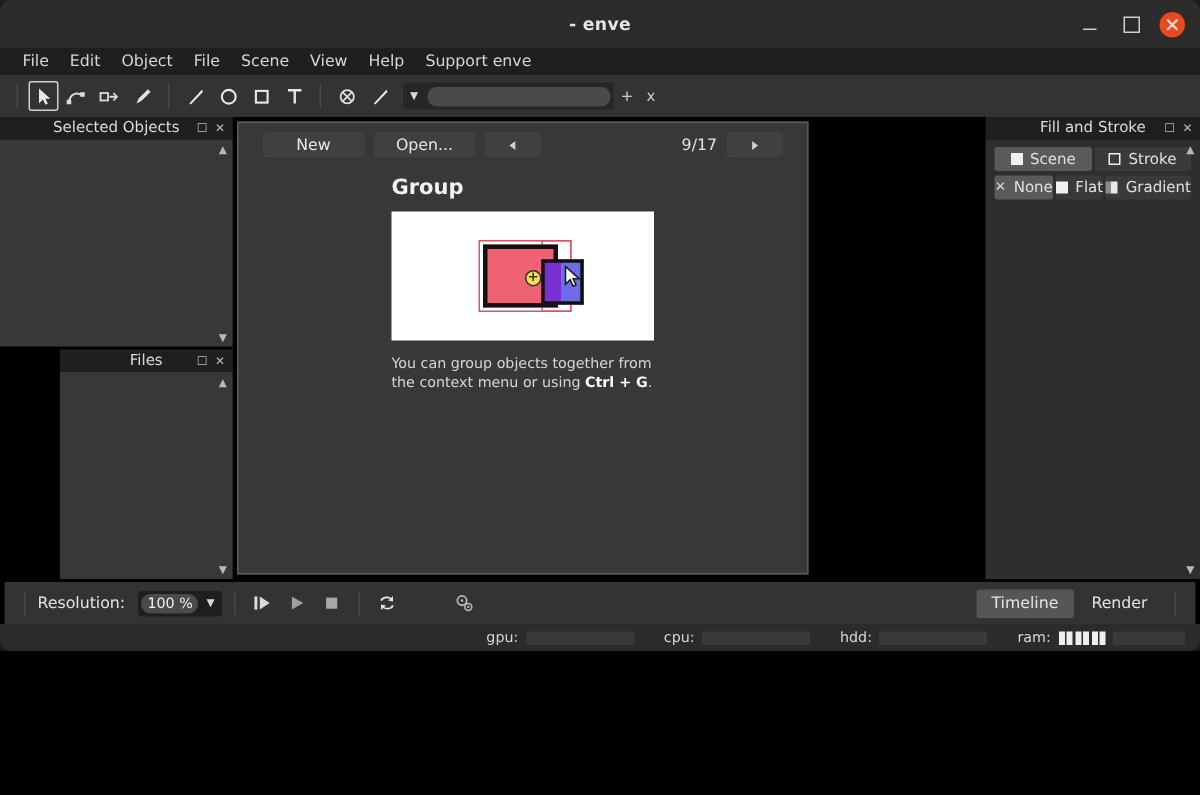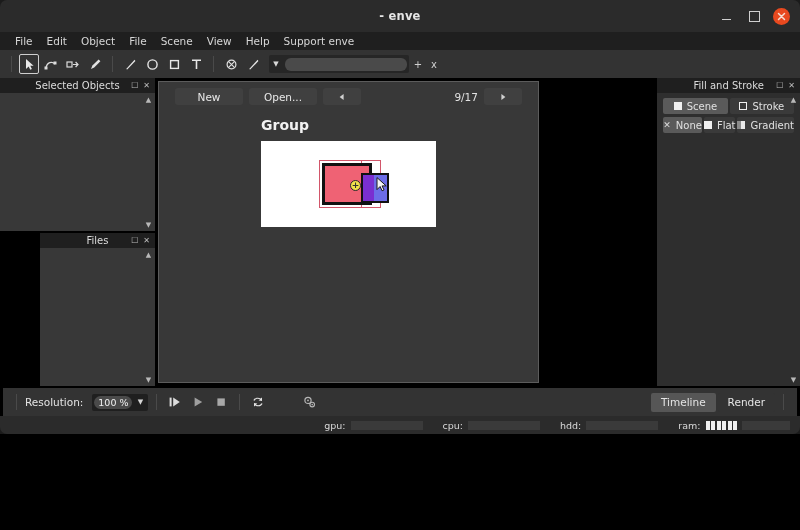--- a/index.html
+++ b/index.html
@@ -492,20 +492,23 @@
               <div class="ill rect-purple-light"></div>
               <div class="ill purple-frame"></div>
               <div class="ill plus-badge">+</div>
               <div class="ill cursor-ill">
                 <svg width="13" height="16" viewBox="0 0 13 16">
                     <path d="M1 0.6 L1 12.6 L4.1 9.5 L6.1 13.8 L8.0 12.9 L6.1 8.9 L10.2 8.9 Z" fill="#f5f5f5" stroke="#1a1a1a" stroke-width="1"></path>
                   </svg>
               </div>
             </div>
 
+            <div class="tut-desc">
+              <span>You can group objects together from the context menu or using </span><b>Ctrl + G</b><span>.</span>
+            </div>
           </div>
         </div>
 
       </div>
     </div>
 
     <div class="right-col">
       <div class="dock" style="flex:1 1 auto;min-height:0;">
         <div class="dock-title">
           <div class="dock-title-label">Fill and Stroke</div>

